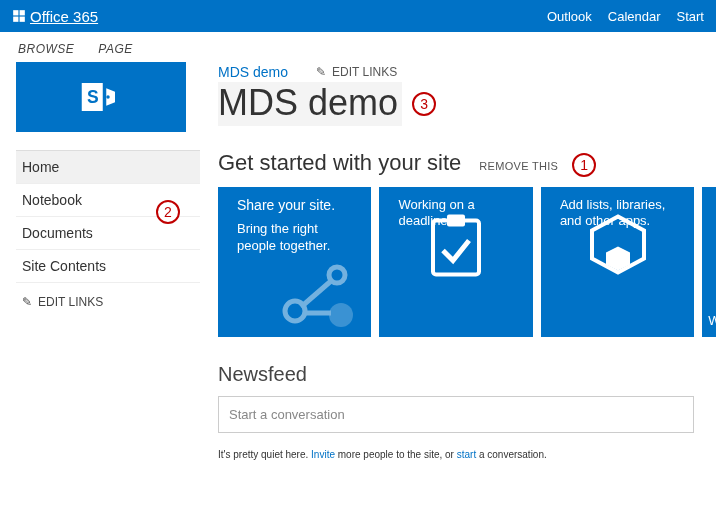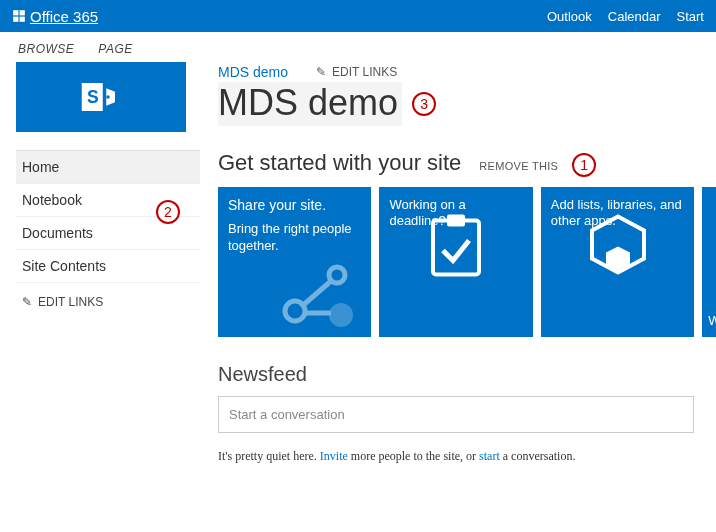--- a/index.html
+++ b/index.html
@@ -31,32 +31,32 @@
   .breadcrumb-row .bc { color: #0072C6; font-size: 14px; cursor: pointer; }
   .breadcrumb-row .el { color: #555; font-size: 12px; display: flex; align-items: center; gap: 6px; cursor: pointer; }
   .page-title-row { display: flex; align-items: center; gap: 10px; margin-top: 2px; }
   .page-title { font-size: 36px; font-weight: 200; color: #333; background: #F4F4F4; padding: 0 4px 2px 0; }
   
   .getstarted-head { display: flex; align-items: baseline; gap: 18px; margin-top: 24px; }
   .getstarted-head h2 { font-size: 22px; font-weight: 300; color: #333; }
   .getstarted-head .remove { font-size: 11px; color: #555; letter-spacing: 0.3px; cursor: pointer; }
   
   .tiles { display: flex; gap: 8px; margin-top: 10px; }
-  .tile { width: 158px; height: 150px; background: #0072C6; color: #fff; padding: 10px 10px 8px; font-size: 13.5px; position: relative; display: flex; flex-direction: column; justify-content: space-between; cursor: pointer; }
+  .tile { width: 158px; height: 150px; background: #0072C6; color: #fff; padding: 10px 19px 8px; font-size: 13.5px; position: relative; display: flex; flex-direction: column; justify-content: space-between; cursor: pointer; }
   .tile .t-title { font-size: 14px; }
   .tile .t-sub { font-size: 13px; margin-top: 8px; line-height: 1.3; }
   .tile .t-caption { font-size: 13px; line-height: 1.25; }
   .tile .t-icon { position: absolute; top: 40%; left: 50%; transform: translate(-50%, -50%); }
   .tile.partial { width: 14px; overflow: hidden; padding: 10px 0 8px 6px;}
   
   .newsfeed-row { display: flex; gap: 40px; margin-top: 26px; }
   .newsfeed { flex: 1; }
   .newsfeed h3 { font-size: 20px; font-weight: 300; color: #444; }
   .convo-box { border: 1px solid #ccc; margin-top: 10px; padding: 10px 10px; color: #888; font-size: 13px; cursor: text; width: 476px; }
-  .quiet { font-size: 12px; margin-top: 16px; color: #333; font-family: Liberation Serif, serif; }
+  .quiet { font-size: 10px; margin-top: 16px; color: #333; }
   .quiet .lk { color: #0072C6; cursor: pointer; }
   .docs-col { width: 20px; overflow: hidden; }
   .docs-col h3 { font-size: 20px; font-weight: 300; color: #444; }
   
   
   .anno { position: absolute; width: 24px; height: 24px; border: 2px solid #C00000; border-radius: 50%; color: #C00000; font-size: 14px; display: flex; align-items: center; justify-content: center; background: #fff; z-index: 50; font-family: Arial; }
 </style>
 </head>
 <body>
 

